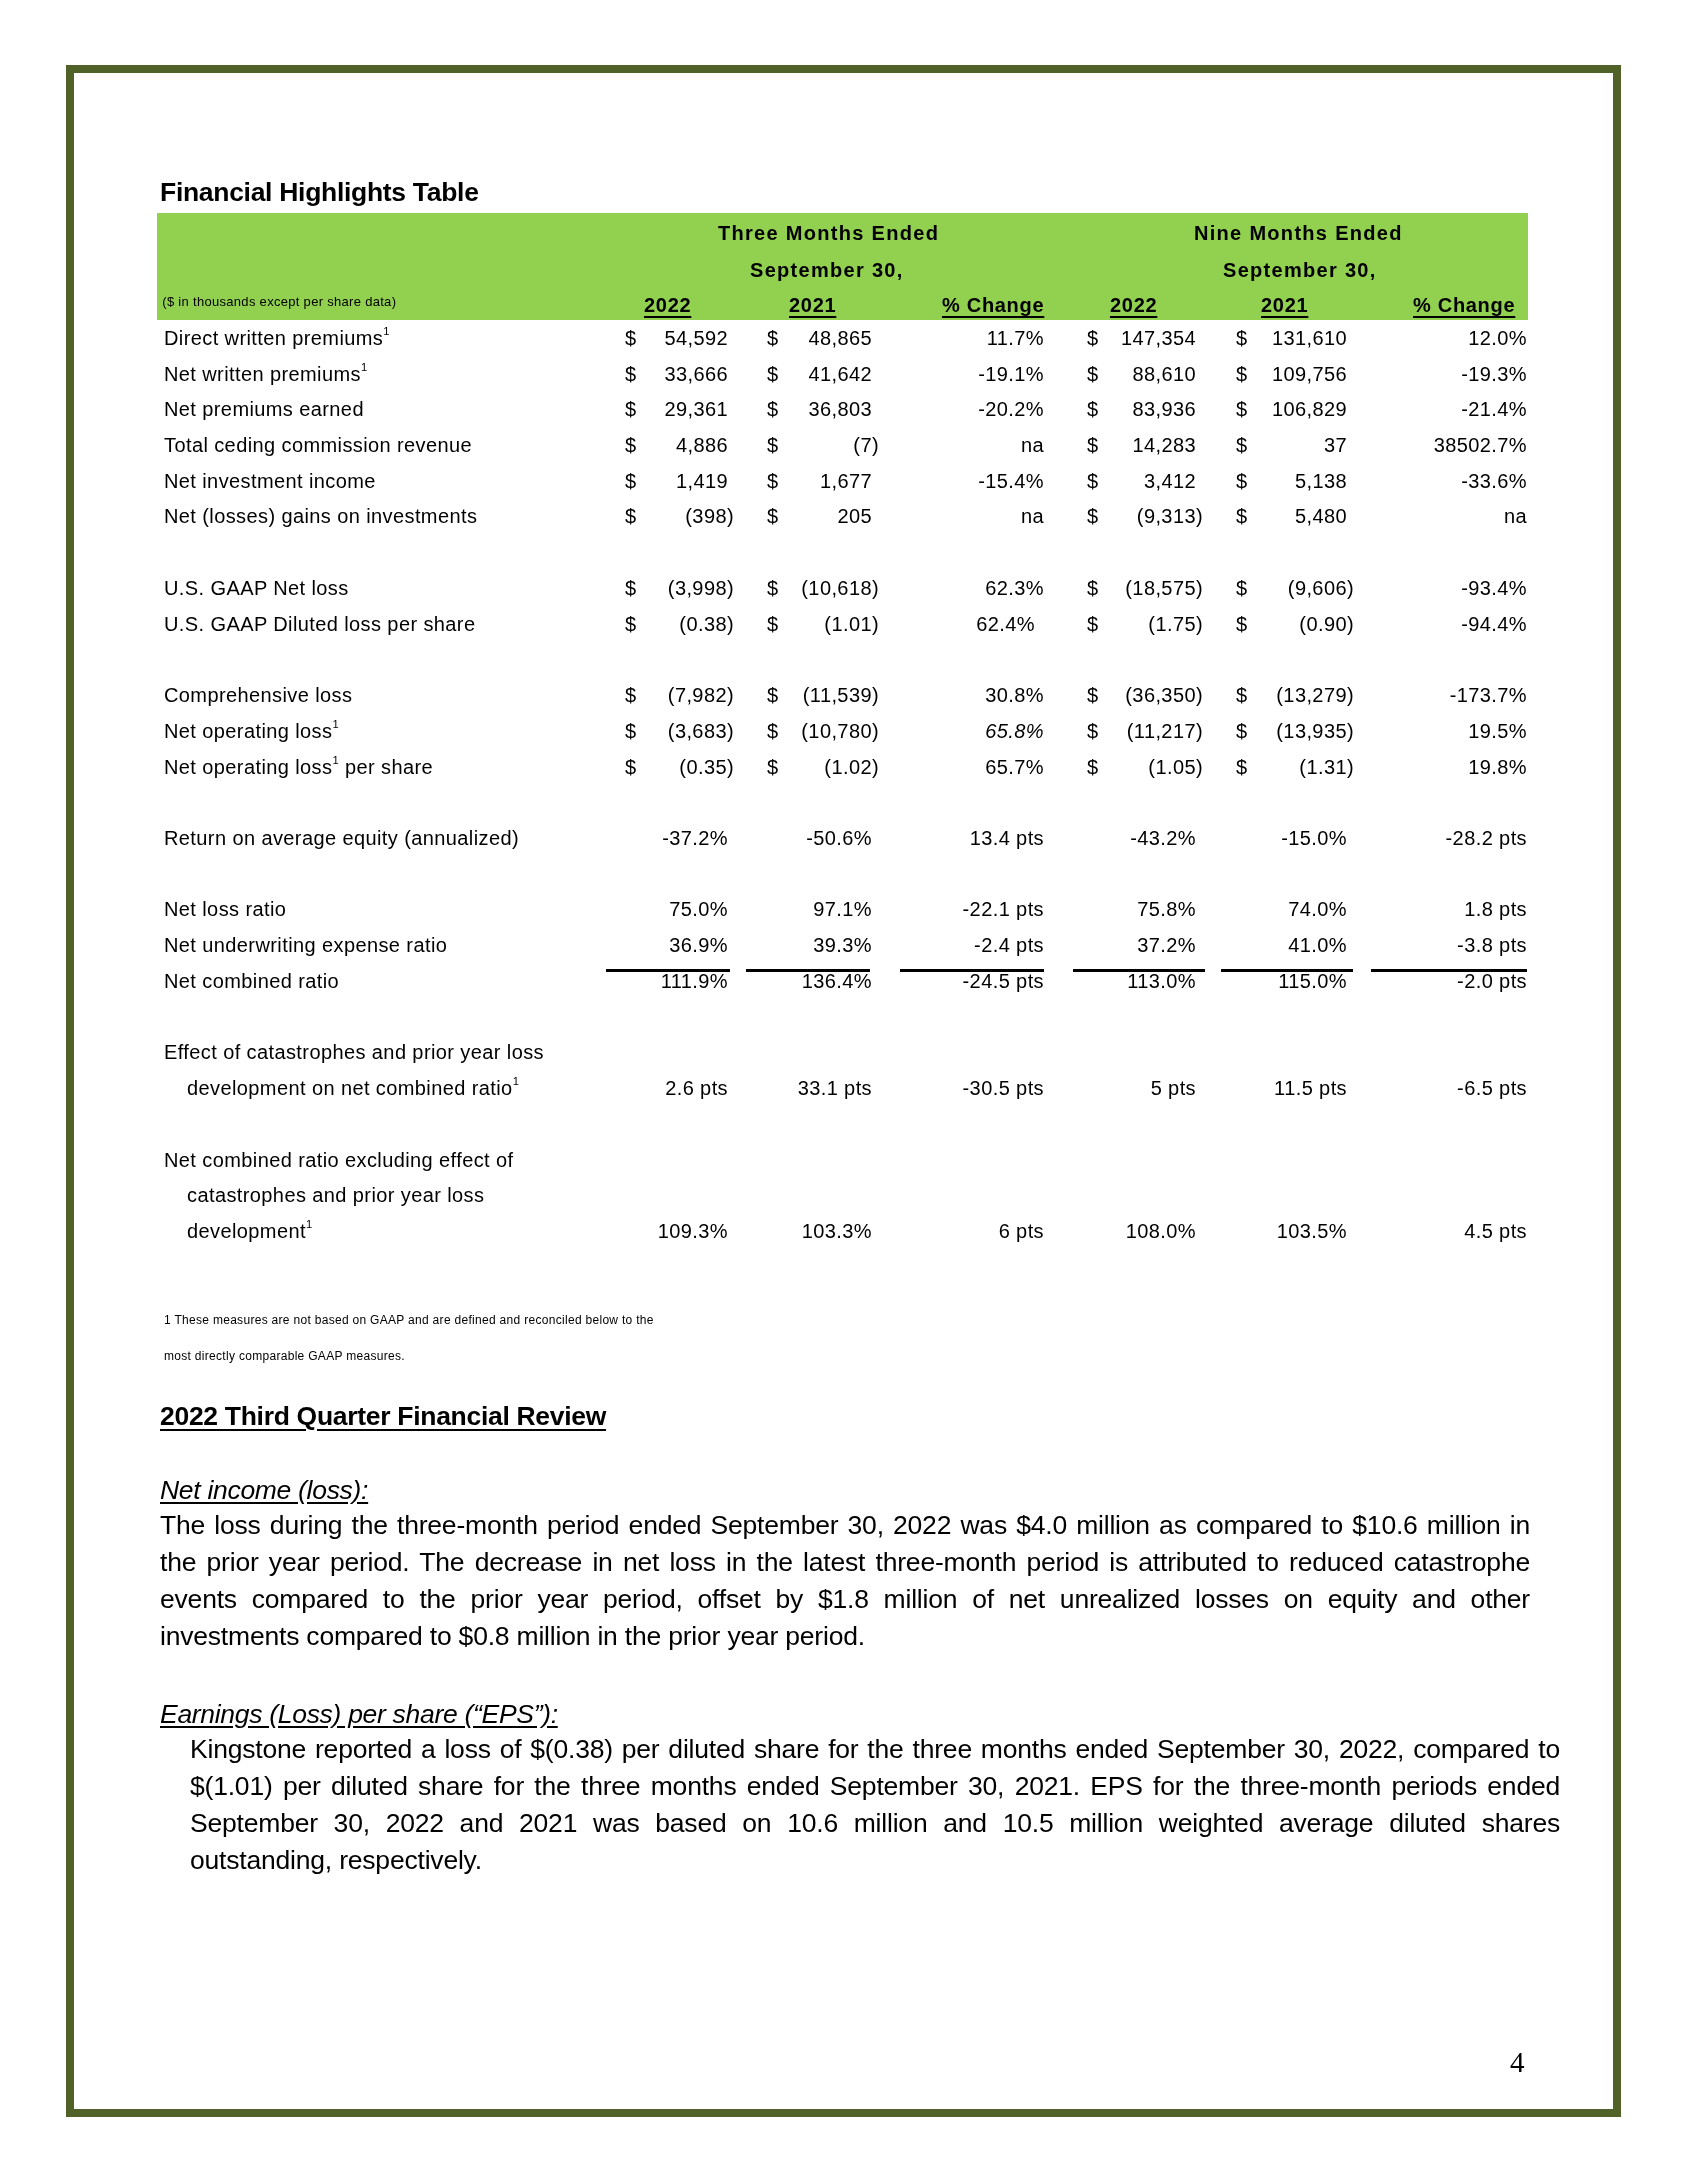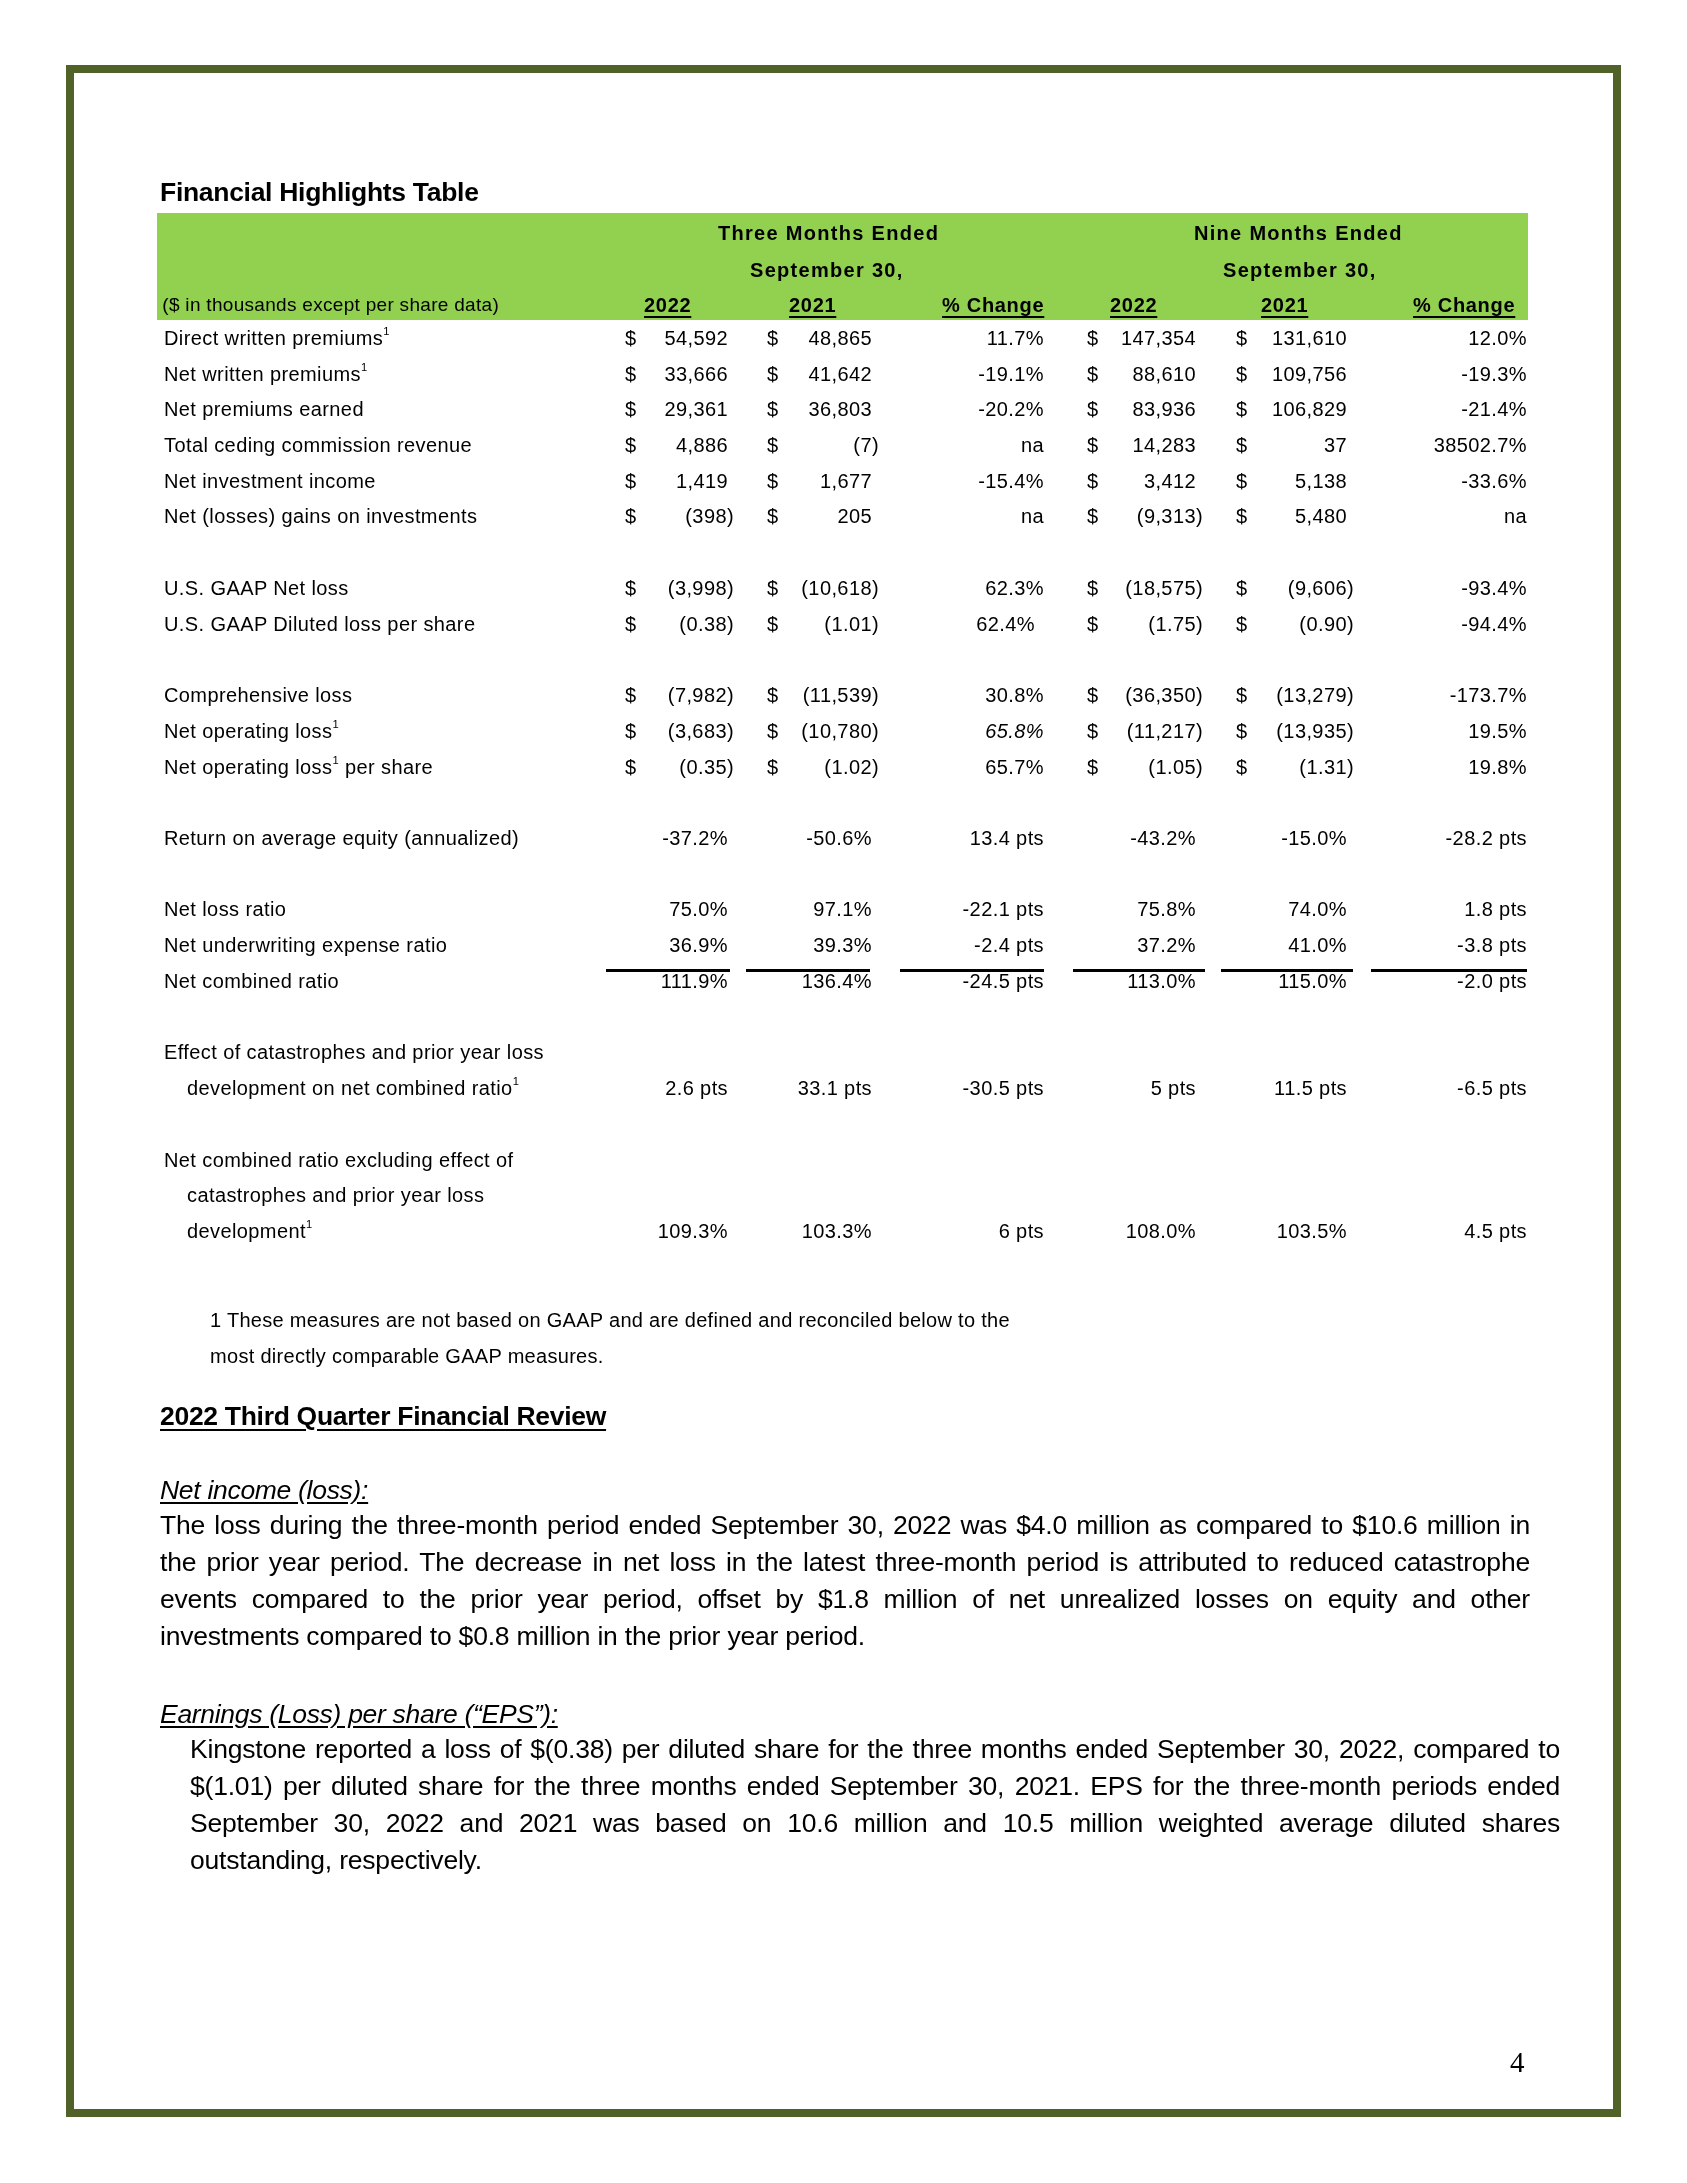--- a/index.html
+++ b/index.html
@@ -2,29 +2,29 @@
 <html style="font-size:10.6px"><head>
 <meta charset="utf-8">
 <style>
   html, body { margin:0; padding:0; background:#ffffff; }
   body { width:1687px; height:2183px; position:relative; font-family:"Liberation Sans", sans-serif; color:#000; }
   .frame { position:absolute; left:66px; top:65px; width:1555px; height:2052px; border:8.6px solid #506228; box-sizing:border-box; }
   .title { position:absolute; left:160px; top:177px; font-size:26.5px; font-weight:bold; letter-spacing:-0.3px; }
   .fh { position:absolute; left:157px; top:213px; width:1371px; height:107px; background:#92D050; }
   .fh .h { position:absolute; font-size:20px; font-weight:bold; letter-spacing:1.3px; white-space:nowrap; }
   .fh .u { text-decoration:underline; text-underline-offset:4px; letter-spacing:0.7px; }
-  .fh .unit { position:absolute; left:5.3px; top:81px; font-size:19px; font-weight:normal; letter-spacing:0.3px; }
+  .fh .unit { position:absolute; left:5.3px; top:81px; font-size:13px; font-weight:normal; letter-spacing:0.3px; }
   .row { position:absolute; left:0; width:1687px; height:36px; font-size:20px; letter-spacing:0.4px; }
   .row .lbl { position:absolute; left:164px; top:0; white-space:nowrap; }
   .row .lbl.indent { left:187px; }
   .row .c { position:absolute; top:0; white-space:nowrap; text-align:right; }
   .row sup { font-size:11.2px; position:relative; top:-2.6px; }
   .cur { position:absolute; top:0; }
   .rule { position:absolute; height:2.6px; background:#000; top:969px; }
-  .foot { position:absolute; left:164px; top:1302px; font-size:20px; line-height:36px; letter-spacing:0.3px;margin-left:46px; }
+  .foot { position:absolute; left:164px; top:1302px; font-size:12px; line-height:36px; letter-spacing:0.3px; }
   .sec { position:absolute; left:160px; top:1401px; font-size:26.5px; font-weight:bold; text-decoration:underline; text-underline-offset:4px; letter-spacing:-0.3px; }
   .subh { position:absolute; left:160px; font-size:26.5px; font-style:italic; text-decoration:underline; text-underline-offset:3.3px; letter-spacing:-0.3px; }
   .para { position:absolute; left:160px; width:1370px; font-size:26.5px; line-height:37px; text-align:justify; letter-spacing:-0.2px; }
   .pnum { position:absolute; left:1510px; top:2046px; font-size:29px; font-family:"Liberation Serif", serif; }
 </style>
 </head>
 <body>
 
 <div class="frame"></div>
 

